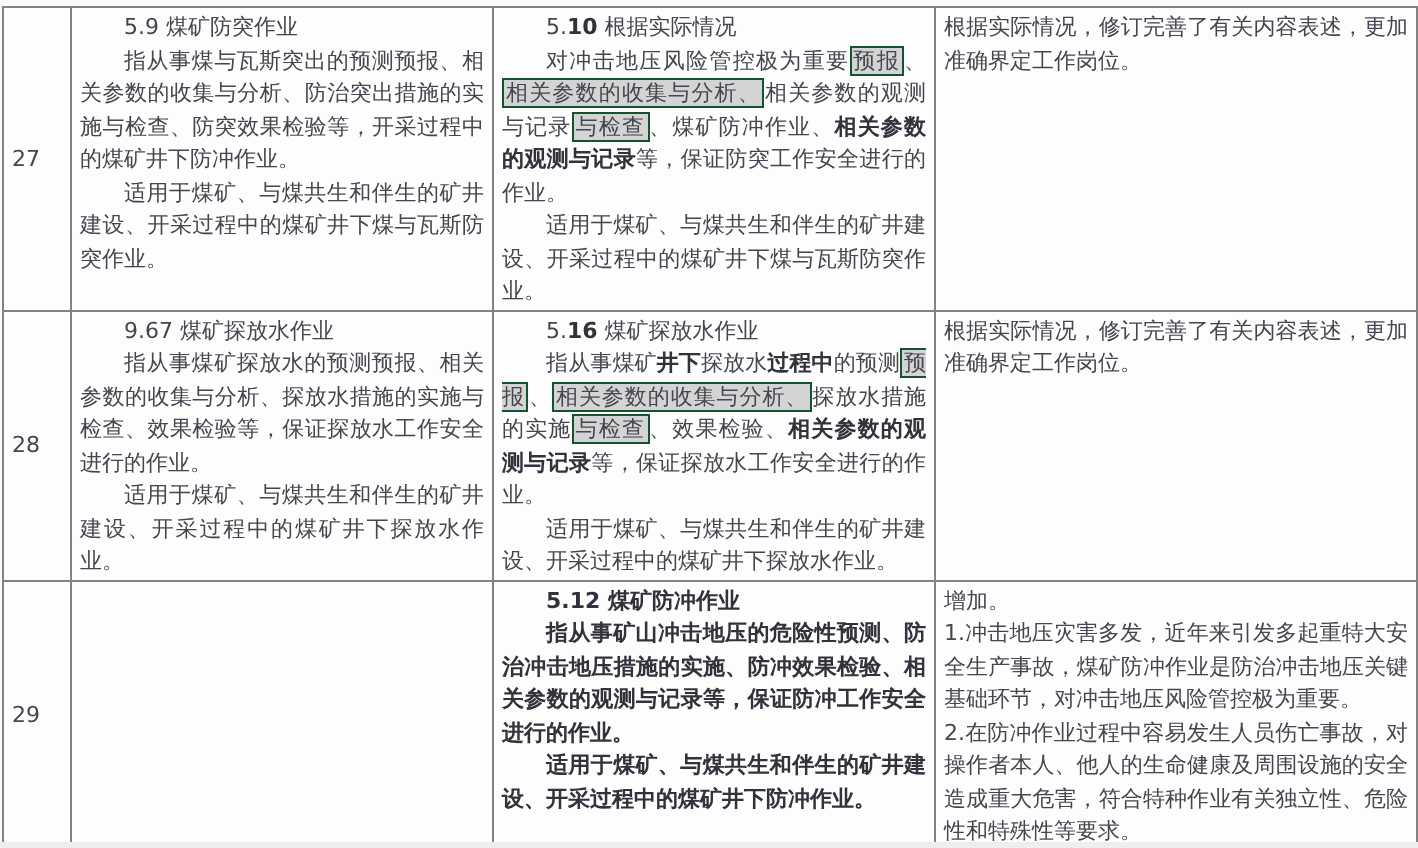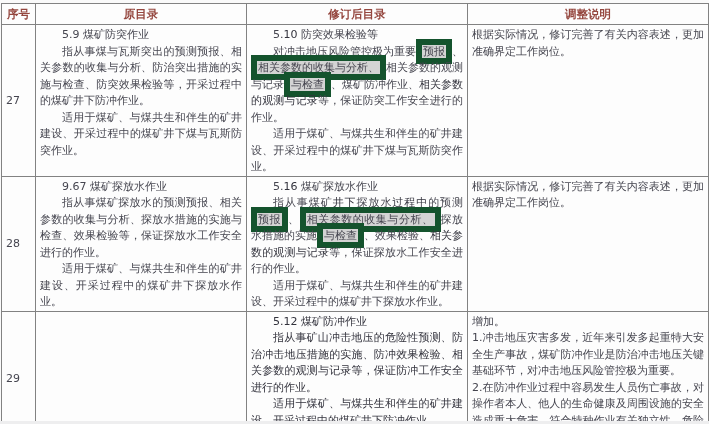--- a/index.html
+++ b/index.html
@@ -43,56 +43,50 @@
   td.num {
     text-align: left;
     vertical-align: middle;
     color: #45454f;
   }
   tr.r27 { height: 123px; }
   tr.r28 { height: 115px; }
   tr.r29 { height: 123px; }
   .para { margin: 0; text-align: justify; }
   .para.ind { text-indent: 2em; }
-  .seg-bold { font-weight: normal; color: #32323c; }
+  .seg-bold { font-weight: bold; color: #32323c; }
   .seg-boxed {
     background: #d4d4d4;
-    border: 6px solid #14532d;
+    border: 1px solid #14532d;
     padding: 0 1px;
     color: #45454f;
   }
 </style>
 </head>
 <body>
 
 <div class="sheet">
   <table class="cmp">
     <colgroup>
       <col style="width:34px">
         <col style="width:211px">
         <col style="width:221px">
         <col style="width:241px">
     </colgroup>
     <tbody>
-        <tr>
-      <th>序号</th>
-      <th>原目录</th>
-      <th>修订后目录</th>
-      <th>调整说明</th>
-    </tr>
 
     <tr class="r27">
       <td class="num">27</td>
       <td>
         <p class="para ind"><span>5.9 煤矿防突作业</span></p>
         <p class="para ind"><span>指从事煤与瓦斯突出的预测预报、相关参数的收集与分析、防治突出措施的实施与检查、防突效果检验等，开采过程中的煤矿井下防冲作业。</span></p>
         <p class="para ind"><span>适用于煤矿、与煤共生和伴生的矿井建设、开采过程中的煤矿井下煤与瓦斯防突作业。</span></p>
       </td>
       <td>
-        <p class="para ind"><span>5.</span><span class="seg-bold">10</span><span> 防突效果检验等</span></p>
+        <p class="para ind"><span>5.</span><span class="seg-bold">10</span><span> 根据实际情况</span></p>
         <p class="para ind"><span>对冲击地压风险管控极为重要</span><span class="seg-boxed">预报</span><span>、</span><span class="seg-boxed">相关参数的收集与分析、</span><span>相关参数的观测与记录</span><span class="seg-boxed">与检查</span><span>、煤矿防冲作业、</span><span class="seg-bold">相关参数的观测与记录</span><span>等，保证防突工作安全进行的作业。</span></p>
         <p class="para ind"><span>适用于煤矿、与煤共生和伴生的矿井建设、开采过程中的煤矿井下煤与瓦斯防突作业。</span></p>
       </td>
       <td>
         <p class="para"><span>根据实际情况，修订完善了有关内容表述，更加准确界定工作岗位。</span></p>
       </td>
     </tr>
 
     <tr class="r28">
       <td class="num">28</td>

